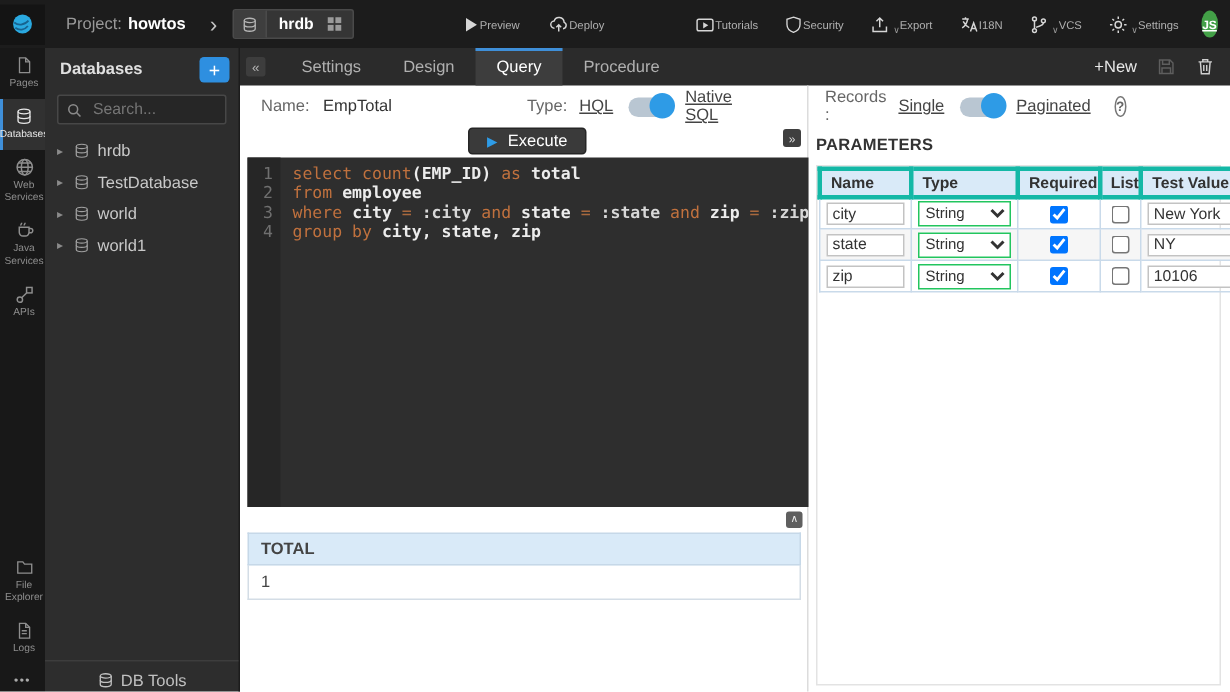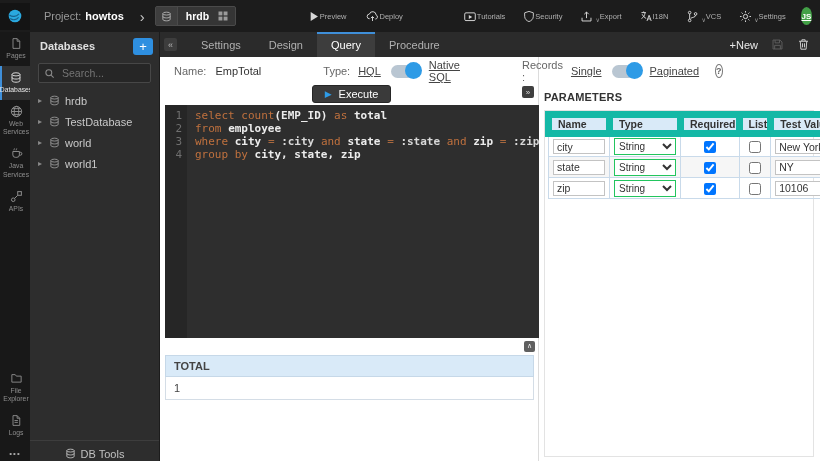--- a/index.html
+++ b/index.html
@@ -61,21 +61,21 @@
   .newbtn { color:#e8e8e8; cursor:pointer; }
   .save-ic { color:#5e5e5e; display:flex; }
   .trash-ic { color:#cfcfcf; cursor:pointer; display:flex; }
 
   
   .content { flex:1; display:flex; min-height:0; }
   .leftcol { width:379px; flex:0 0 auto; position:relative; display:flex; flex-direction:column; border-right:1px solid #dcdcdc; padding-left:5px; }
   .qhead { height:28px; display:flex; align-items:center; padding-left:9px; color:#555; }
   .qhead .lbl { color:#666; }
   .qname { color:#333; margin-left:9px; }
-  .type-label { margin-left:62px; }
+  .type-label { margin-left:90px; }
   .opt { color:#444; margin-left:8px;text-decoration:underline; }
   .toggle { width:29px; height:13px; background:#b9c6d2; border-radius:7px; position:relative; margin:0 9px 0 10px; cursor:pointer; flex:0 0 auto; }
   .toggle .knob { position:absolute; right:-2px; top:-2.5px; width:17px; height:17px; border-radius:50%; background:#2e9be6; }
   .records-label { margin-left:62px; }
   .help { width:14px; height:14px; border:1.5px solid #777; border-radius:50%; color:#666; font-size:9px; display:flex; align-items:center; justify-content:center; margin-left:16px; font-weight:bold; cursor:pointer; }
   .exec-row { height:20px; position:relative; display:flex; justify-content:center; align-items:flex-start; }
   .exec-btn { height:18px; background:#3a3a3a; border:1px solid #262626; border-radius:3px; color:#fff; display:flex; align-items:center; padding:0 12px; gap:7px; cursor:pointer; }
   .exec-btn .tri { color:#2e9be6; font-size:9px; }
   .expand-right { position:absolute; right:4px; top:1px; width:12px; height:12px; background:#3f3f3f; border-radius:2px; color:#ddd; font-size:8px; display:flex; align-items:center; justify-content:center; cursor:pointer; }
 
@@ -94,21 +94,21 @@
 
   .rtable { width:369px; border-collapse:collapse; margin-top:1px; }
   .rtable th { background:#d9eaf8; border:1px solid #c6d8e8; height:21px; text-align:left; padding-left:8px; font-size:11px; color:#444; font-weight:bold; }
   .rtable td { border:1px solid #d4dde6; height:23px; padding-left:8px; color:#444; background:#fff; }
 
   
   .rightcol { flex:1; padding:34px 6px 9px 5px; display:flex; flex-direction:column; min-width:0; }
   .params-title { font-weight:bold; color:#333; font-size:11px; margin-bottom:7px; letter-spacing:0.2px; }
   .params-box { border:1px solid #e3e3e3; flex:1; background:#fff; }
   .ptable { width:100%; border-collapse:collapse; font-size:10.5px; }
-  .ptable th { background:#d9eaf8; border:7px solid #14b8a6; height:19px; text-align:left; padding:0 0 0 6px; color:#333; font-weight:bold; }
+  .ptable th { background:#d9eaf8; border:3px solid #14b8a6; height:19px; text-align:left; padding:0 0 0 6px; color:#333; font-weight:bold; }
   .ptable td { border:1px solid #c9daea; height:21px; padding:1px 4px; }
   .ptable tbody tr:nth-child(even) td { background:#f6f6f6; }
   .ptable td.ctr { text-align:center; }
   .pinput { width:52px; height:15px; border:1px solid #c3c3c3; font-size:10.5px; padding:0 3px; font-family:inherit; color:#333; background:#fff; }
   .tv { width:90px; }
   .psel { width:62px; height:17px; font-size:10px; border:1px solid #22c55e; background:#fff; font-family:inherit; color:#333; }
   .pchk { width:12px; height:12px; margin:0; vertical-align:middle; }
 </style>
 </head>
 <body>

